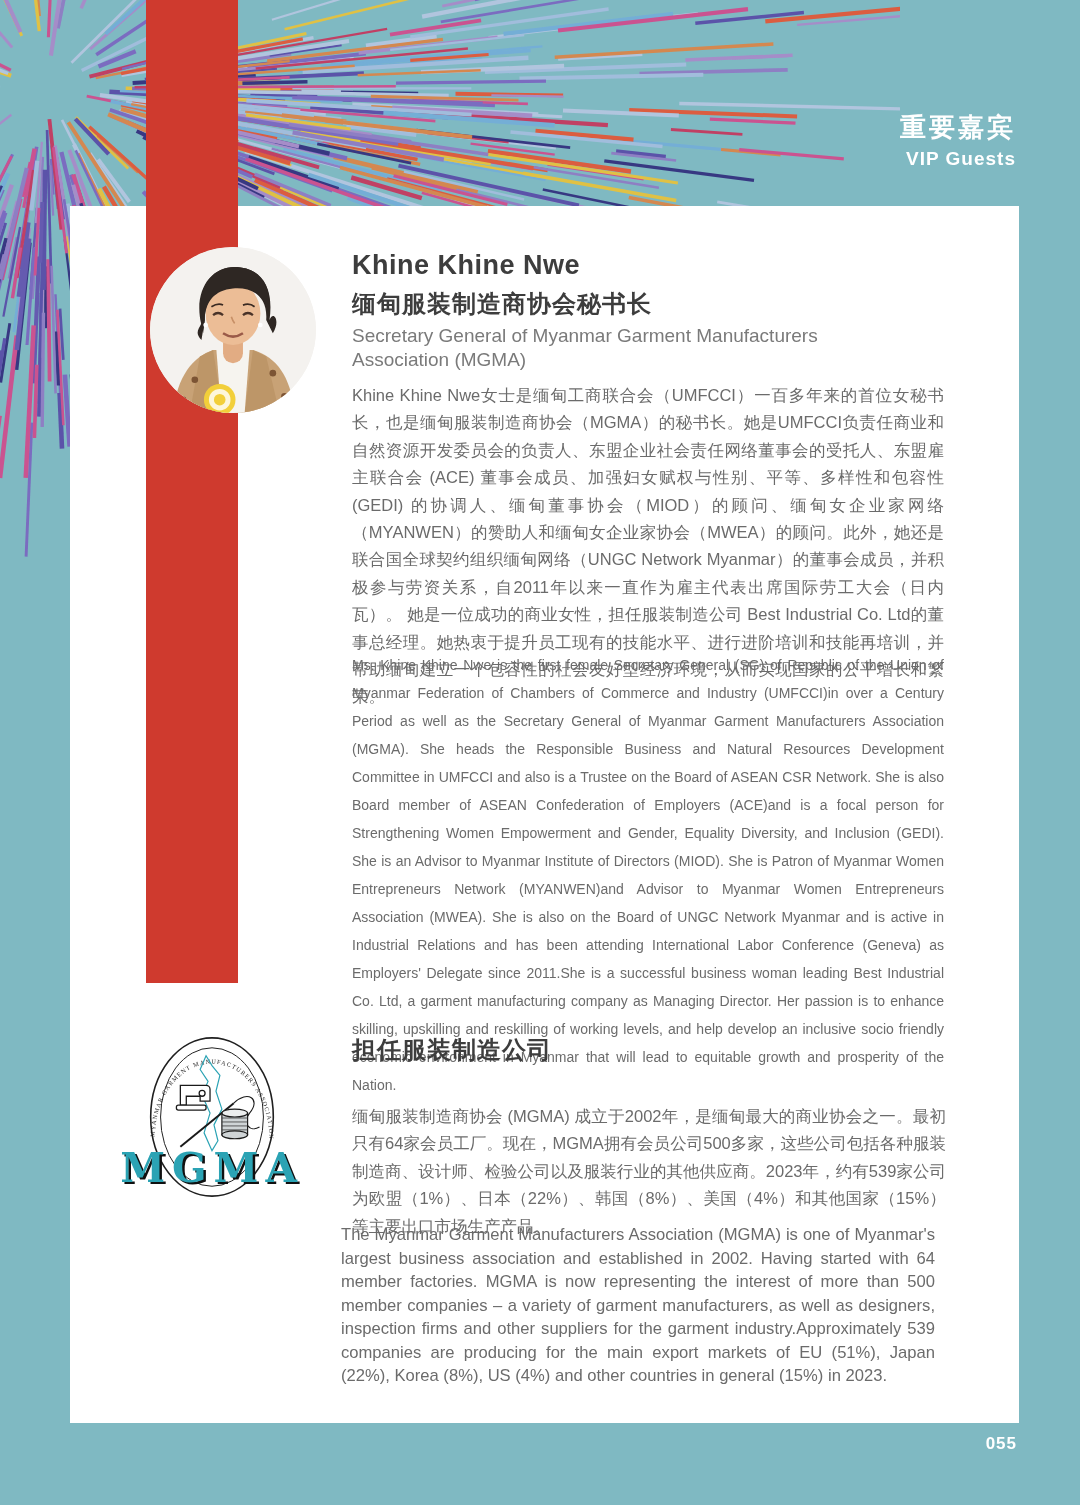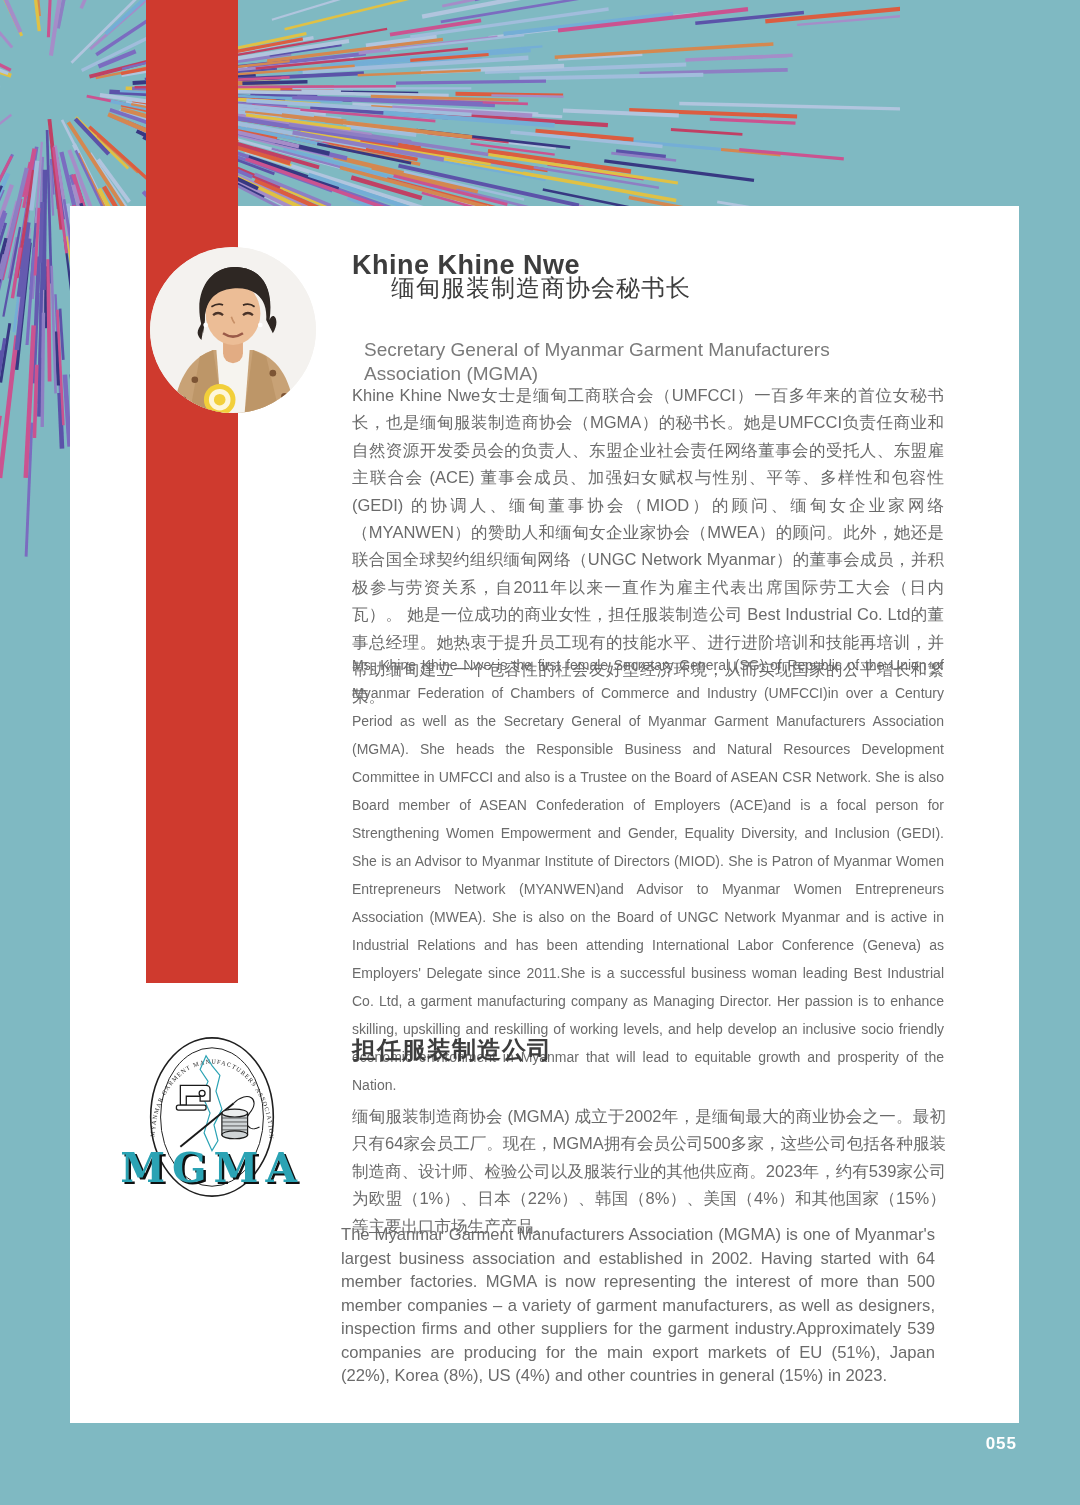--- a/index.html
+++ b/index.html
@@ -24,26 +24,26 @@
   }
   .portrait{
     position:absolute;left:150px;top:247px;width:166px;height:166px;border-radius:50%;
     overflow:hidden;z-index:5;background:#f4f2ef;
   }
   .name{
     position:absolute;left:352px;top:250px;z-index:6;
     font-size:27px;font-weight:bold;color:var(--heading,#3d3d3d);letter-spacing:.5px;
   }
   .cn-title{
-    position:absolute;left:352px;top:272px;z-index:6;
-    font-size:24px;font-weight:normal;color:var(--heading,#3d3d3d);letter-spacing:1px;margin-left:39px;
+    position:absolute;left:352px;top:288px;z-index:6;
+    font-size:24px;font-weight:bold;color:var(--heading,#3d3d3d);letter-spacing:1px;
   }
   .en-subtitle{
-    position:absolute;left:364px;top:324px;z-index:6;width:490px;
-    font-size:19px;color:#7a7a7a;line-height:24px;margin-top:14px;
+    position:absolute;left:352px;top:324px;z-index:6;width:490px;
+    font-size:19px;color:#7a7a7a;line-height:24px;
   }
   .bio-cn{
     position:absolute;left:352px;top:382px;z-index:6;width:592px;
     font-size:16.5px;color:var(--body,#6b6b6b);line-height:27.4px;text-align:justify;
   }
   .bio-en{
     position:absolute;left:352px;top:651px;z-index:6;width:592px;
     font-size:14px;color:var(--body,#6b6b6b);line-height:28px;text-align:justify;
   }
   .org-logo{position:absolute;left:122px;top:1030px;z-index:6;}
@@ -633,20 +633,24 @@
       <line x1="108.1" y1="114.3" x2="190.2" y2="149.2" stroke="#d9864a" stroke-width="4.2"></line>
       <line x1="443.4" y1="260.9" x2="632.1" y2="343.0" stroke="#34327f" stroke-width="2.4"></line>
       <line x1="486.7" y1="207.8" x2="563.3" y2="228.6" stroke="#b4c6e0" stroke-width="4.6"></line>
       <line x1="79.1" y1="268.8" x2="91.1" y2="334.0" stroke="#cf4e8e" stroke-width="3.7"></line>
     </svg>
 
   <div class="card"></div>
 
   <div class="stripe"></div>
 
+  <div class="header">
+    <div class="cn">重要嘉宾</div>
+    <div class="en">VIP Guests</div>
+  </div>
 
   <div class="portrait">
     <svg viewBox="0 0 100 100" width="166" height="166">
       <circle cx="50" cy="50" r="50" fill="#f4f2ef"></circle>
 
       <path d="M14,100 C16,78 26,66 38,62 L62,62 C76,66 85,78 87,100 Z" fill="#c8a276"></path>
       <path d="M30,66 L38,62 L44,100 L24,100 Z" fill="#bd9668"></path>
       <path d="M70,66 L62,62 L57,100 L78,100 Z" fill="#bd9668"></path>
       <circle cx="27" cy="80" r="2" fill="#7c5434"></circle>
         <circle cx="74" cy="76" r="2" fill="#7c5434"></circle>

